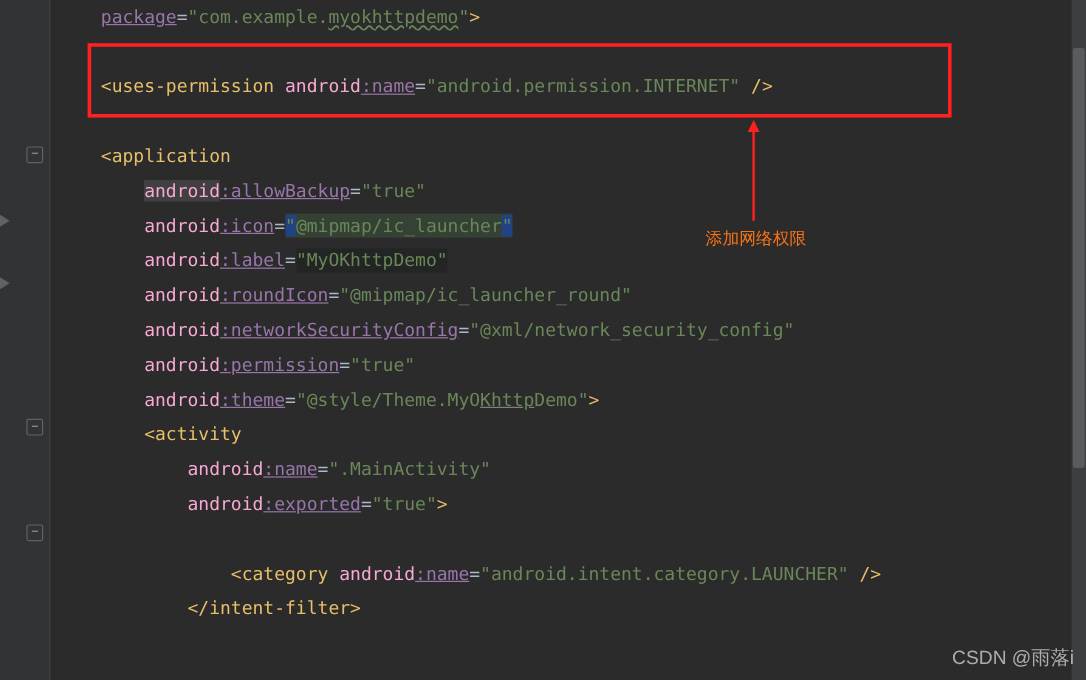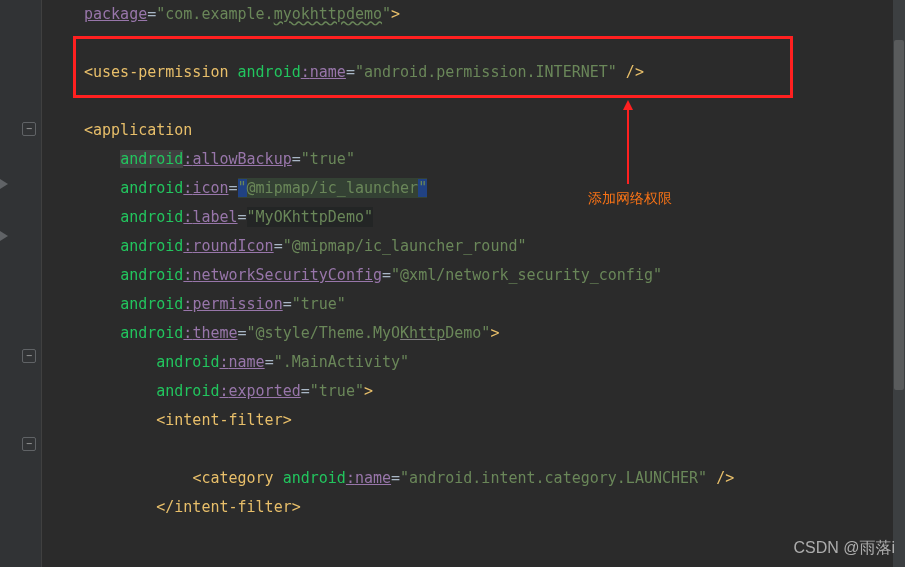--- a/index.html
+++ b/index.html
@@ -51,21 +51,21 @@
   padding-left: 42px;
   padding-top: 0;
 }
 .line {
   height: 29px;
   line-height: 29px;
   white-space: pre;
   position: relative;
 }
 .tag { color: #e8bf6a; }
-.attr-ns { color: #22c55e; }
+.attr-ns { color: #f9a8d4; }
 .attr-name { color: #9876aa; text-decoration: underline; }
 .eq { color: #a9b7c6; }
 .str { color: #6a8759; }
 .str-hl { color: #6a8759; background: #232525; padding: 1px 0; }
 .str-hl2 { color: #6a8759; background: #344134; padding: 1px 0; }
 .underline-wave { text-decoration: underline wavy #6a8759; }
 .underline { text-decoration: underline #808080; }
 .red-box {
   position: absolute;
   left: 73px;
@@ -152,26 +152,26 @@
 <div class="line">    <span class="attr-ns">android</span><span class="attr-name">:</span><span class="attr-name">label</span><span class="eq">=</span><span class="str-hl">"MyOKhttpDemo"</span></div>
 
 <div class="line">    <span class="attr-ns">android</span><span class="attr-name">:</span><span class="attr-name">roundIcon</span><span class="eq">=</span><span class="str">"@mipmap/ic_launcher_round"</span></div>
 
 <div class="line">    <span class="attr-ns">android</span><span class="attr-name">:</span><span class="attr-name">networkSecurityConfig</span><span class="eq">=</span><span class="str">"@xml/network_security_config"</span></div>
 
 <div class="line">    <span class="attr-ns">android</span><span class="attr-name">:</span><span class="attr-name">permission</span><span class="eq">=</span><span class="str">"true"</span></div>
 
 <div class="line">    <span class="attr-ns">android</span><span class="attr-name">:</span><span class="attr-name">theme</span><span class="eq">=</span><span class="str">"@style/Theme.MyO<span class="underline">Khttp</span>Demo"</span><span class="tag">&gt;</span></div>
 
+<div class="line">    <span class="tag">&lt;activity</span></div>
 
 <div class="line">        <span class="attr-ns">android</span><span class="attr-name">:</span><span class="attr-name">name</span><span class="eq">=</span><span class="str">".MainActivity"</span></div>
 
 <div class="line">        <span class="attr-ns">android</span><span class="attr-name">:</span><span class="attr-name">exported</span><span class="eq">=</span><span class="str">"true"</span><span class="tag">&gt;</span></div>
 
-<div class="line">        <span class="tag">&lt;intent-filter&gt;</span></div>
 
 
 <div class="line"></div>
 
 <div class="line">            <span class="tag">&lt;category </span><span class="attr-ns">android</span><span class="attr-name">:</span><span class="attr-name">name</span><span class="eq">=</span><span class="str">"android.intent.category.LAUNCHER"</span><span class="tag"> /&gt;</span></div>
 
 <div class="line">        <span class="tag">&lt;/intent-filter&gt;</span></div>
 
 </div>
 

